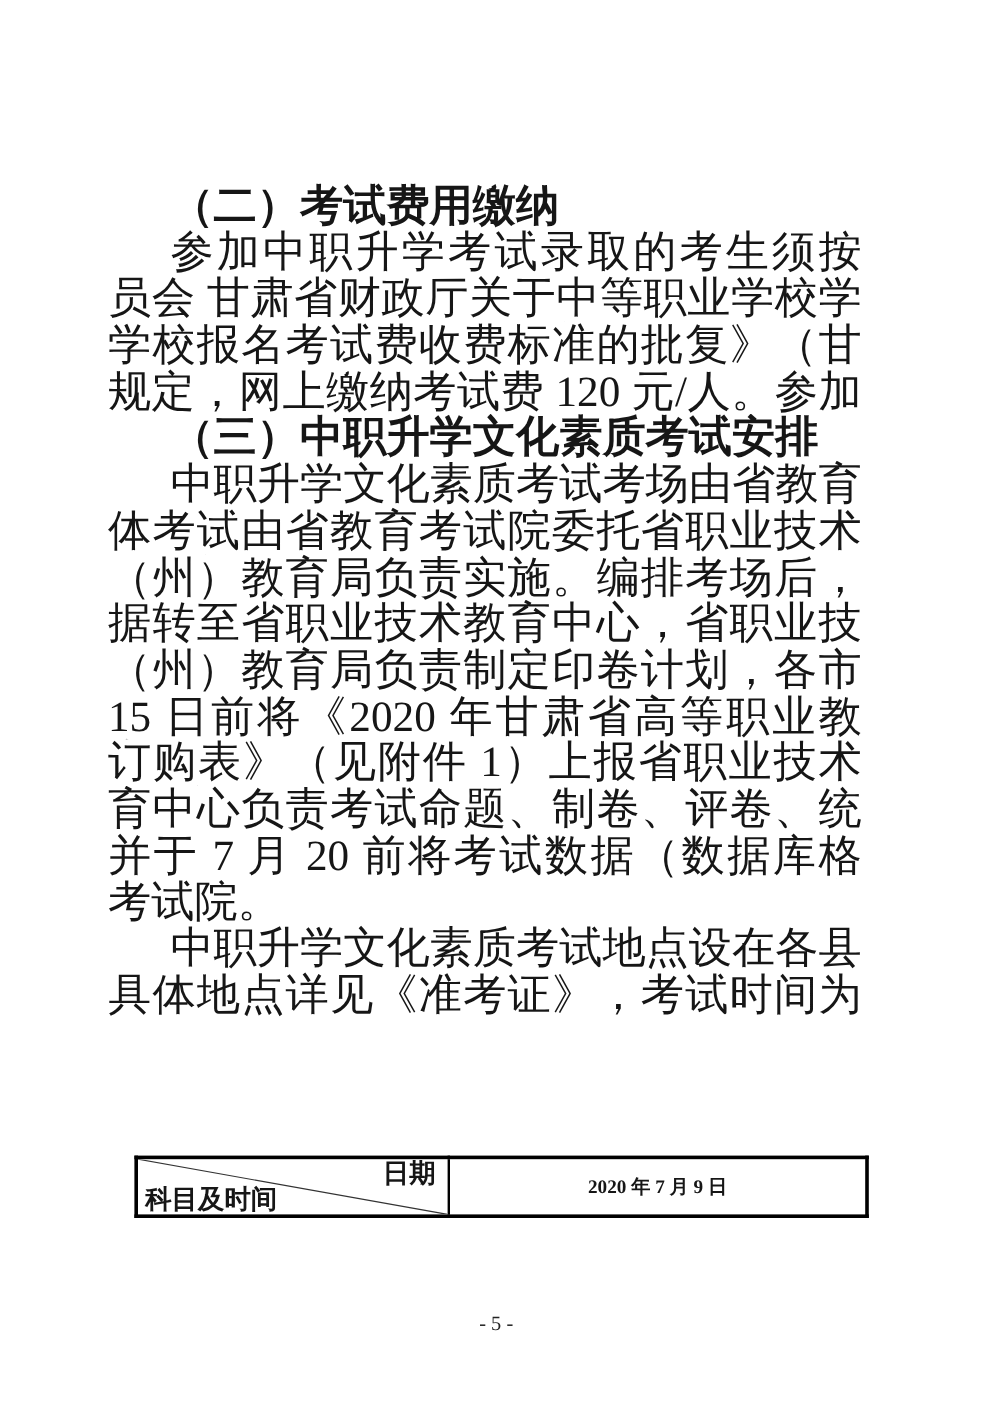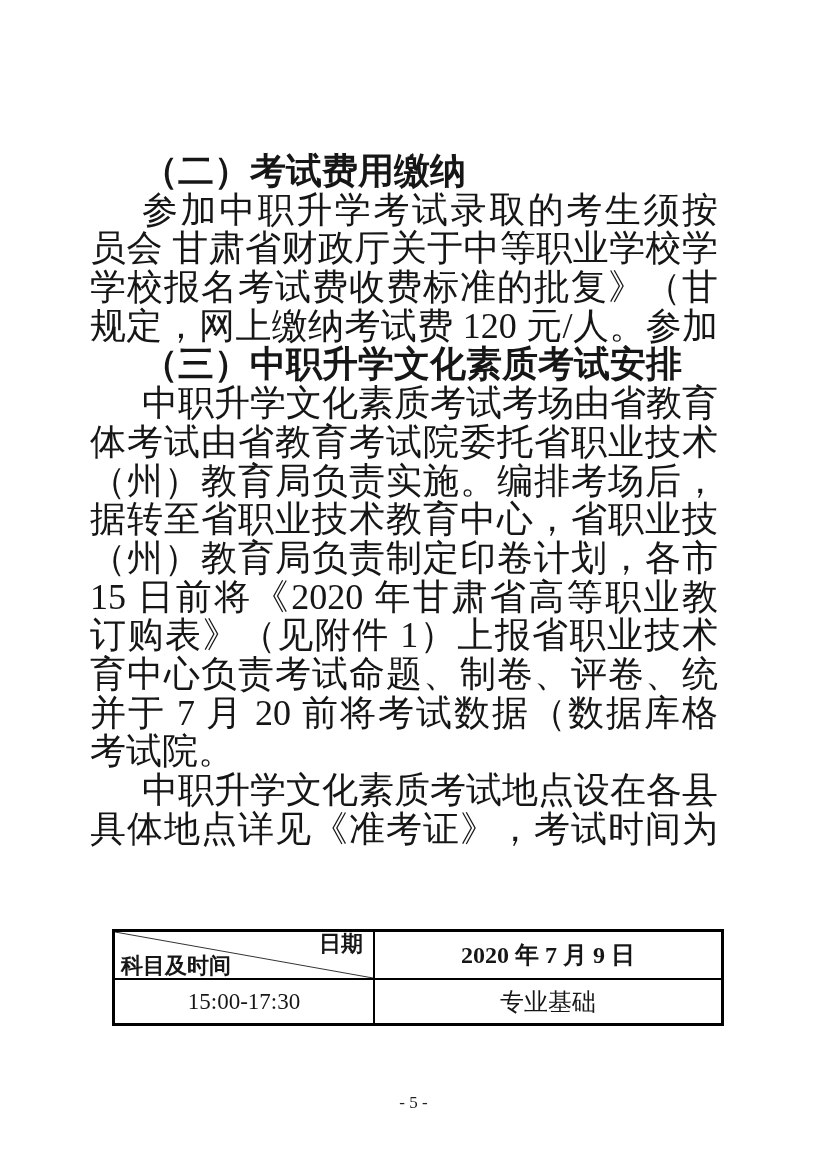--- a/index.html
+++ b/index.html
@@ -38,38 +38,38 @@
   }
   .line.heading {
     font-weight: bold;
     text-align: left;
     text-align-last: auto;
     padding-left: 52px;
   }
   table.schedule {
     position: absolute;
     left: 112px;
-    top: 929px;
+    top: 963px;
     width: 610px;
     border-collapse: collapse;
     table-layout: fixed;
     padding-left: 48px;
   }
   table.schedule, table.schedule td {
     border: 2px solid #000;
   }
   table.schedule {
     border-width: 3px;
   }
   td.col-time { width: 258px; }
   td.col-subject { width: 346px; }
   td.cell {
     text-align: center;
     vertical-align: middle;
-    font-size: 24px;
+    font-size: 16px;
     padding: 0;
   }
   td.cell-time {
     font-size: 23px;
     font-family: "Liberation Serif", "DejaVu Serif", serif;
   }
   tr.hdr td { height: 46px; }
   tr.r1 td { height: 41px; }
   tr.r2 td { height: 43px; }
   td.diag {
@@ -142,20 +142,16 @@
       <tr class="hdr">
     <td class="diag col-time">
       <svg viewBox="0 0 100 100" preserveAspectRatio="none">
         <line x1="0" y1="0" x2="100" y2="100" stroke="#333" stroke-width="1" vector-effect="non-scaling-stroke"></line>
       </svg>
       <span class="diag-top">日期</span>
       <span class="diag-bottom">科目及时间</span>
     </td>
     <td class="cell date-cell col-subject">2020 年 7 月 9 日</td>
   </tr>
-  <tr class="r2">
-    <td class="cell cell-time">15:00-17:30</td>
-    <td class="cell">专业基础</td>
-  </tr>
 </tbody>
   </table>
 
 <div class="footer">- 5 -</div>
 
 </body></html>

